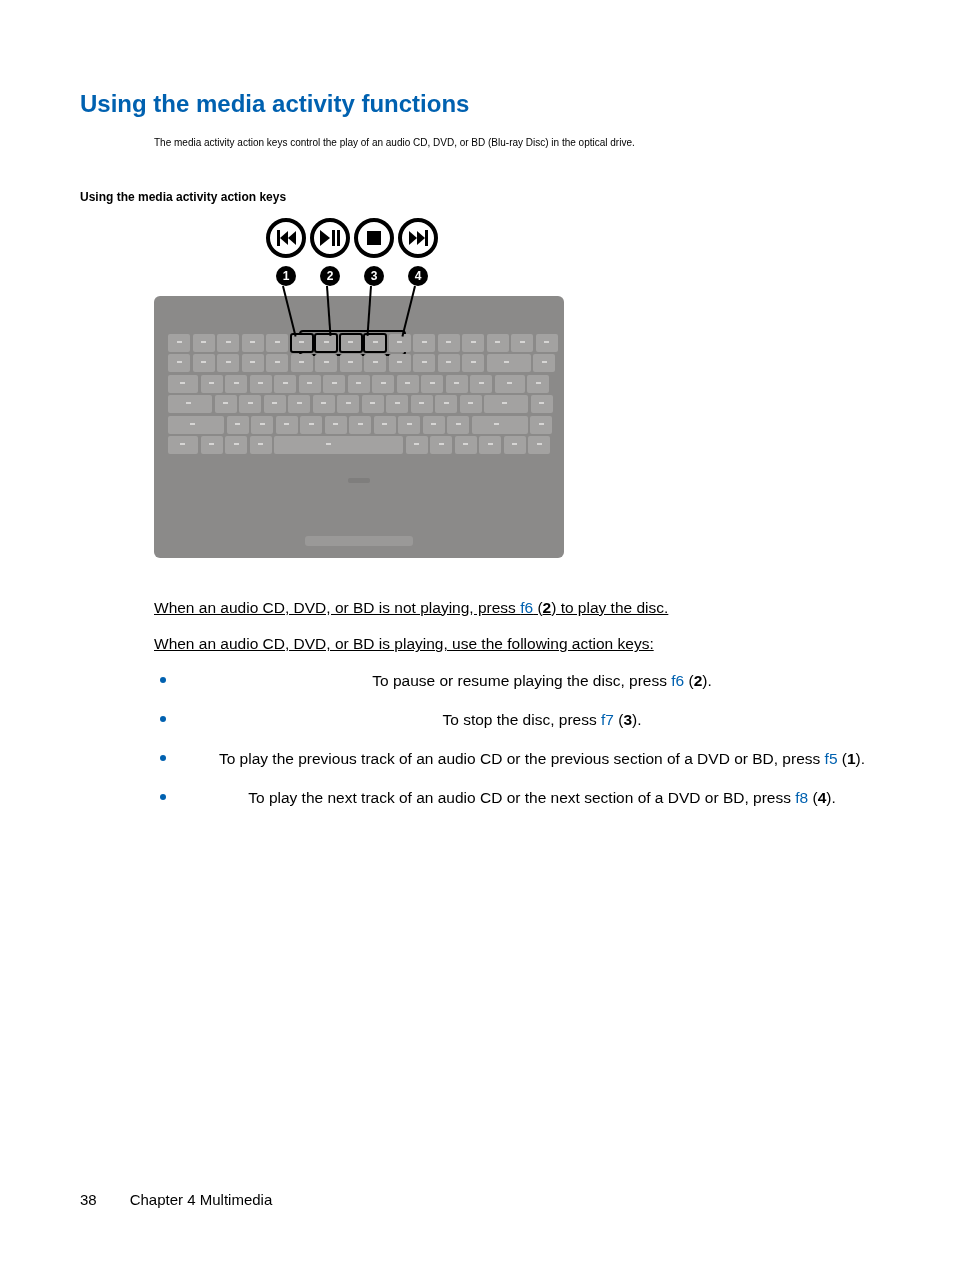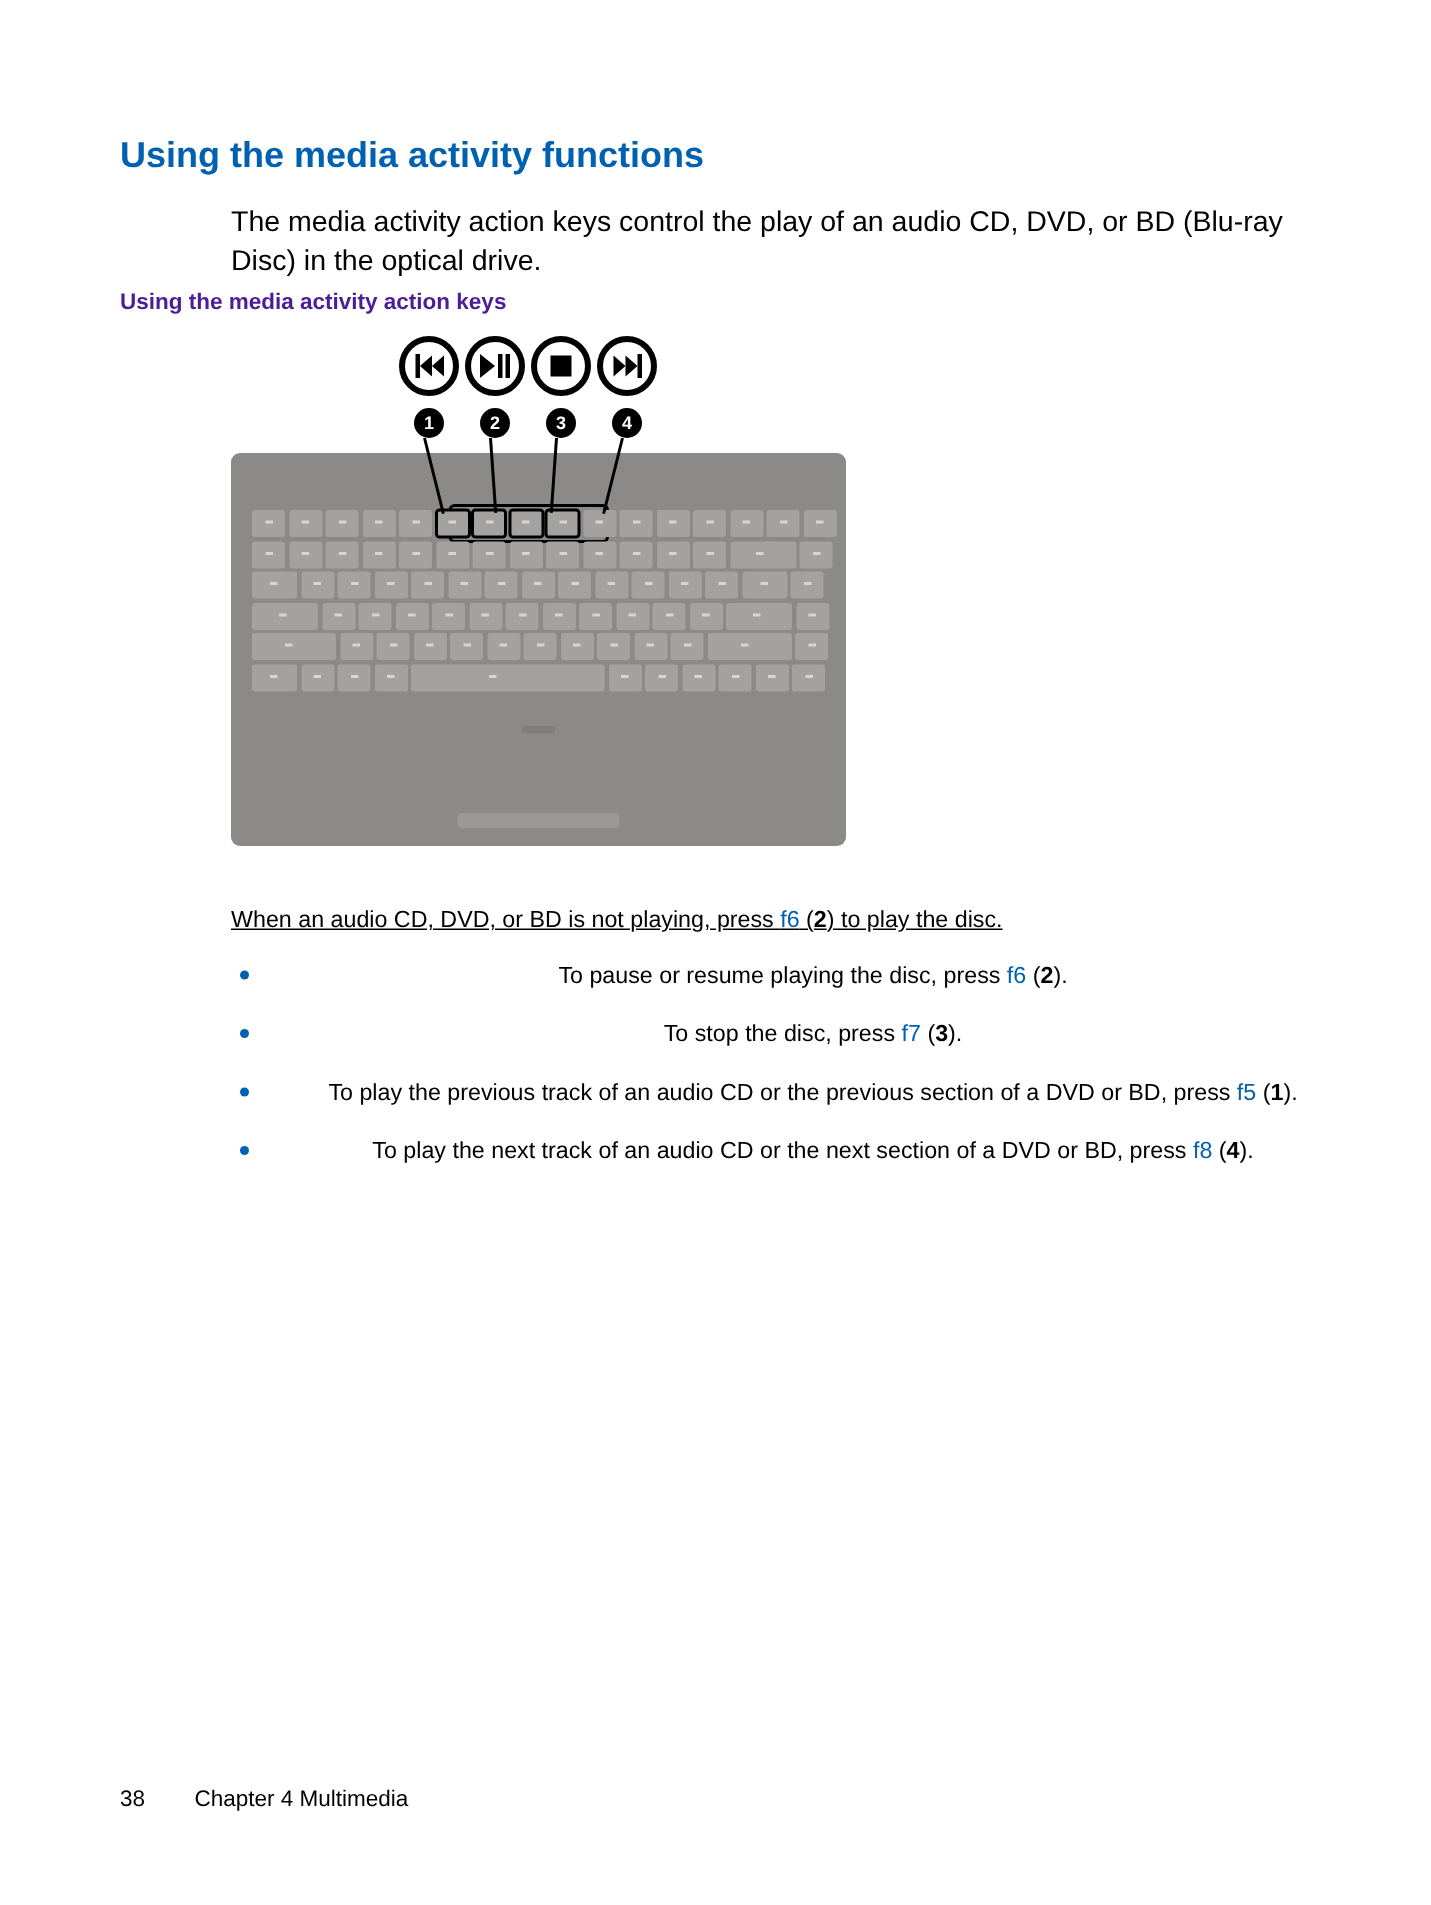--- a/index.html
+++ b/index.html
@@ -1,20 +1,20 @@
 <!DOCTYPE html>
 <html><head>
 <meta charset="utf-8">
 <style>
   * { box-sizing: border-box; margin: 0; padding: 0; }
   html, body { width: 954px; height: 1270px; background: #fff; font-family: Arial, Helvetica, sans-serif; color: #000; }
   .page { position: relative; width: 954px; height: 1270px; padding: 90px 58px 0 80px; }
   h1.title { color: #0061b0; font-size: 24px; font-weight: bold; margin-bottom: 18px; }
-  .intro { margin-left: 74px; font-size: 19px; line-height: 1.35; margin-bottom: 6px; max-width: 740px; }
-  h2.subtitle { color: #4c1d95; font-size: 15px; font-weight: bold; margin-bottom: 14px; }
+  .intro { margin-left: 74px; font-size: 10px; line-height: 1.35; margin-bottom: 40px; max-width: 740px; }
+  h2.subtitle { color: #000000; font-size: 12px; font-weight: bold; margin-bottom: 14px; }
 
   .figure-wrap { margin-left: 74px; margin-bottom: 40px; }
   .figure { position: relative; width: 410px; height: 340px; }
 
   
   .media-icons { position: absolute; top: 0; left: 112px; display: flex; gap: 4px; }
   .media-btn { width: 40px; height: 40px; border: 4px solid #000; border-radius: 50%; display: flex; align-items: center; justify-content: center; background: #fff; }
   .prev-glyph, .next-glyph { display: flex; align-items: center; }
   .prev-glyph .bar, .next-glyph .bar { width: 3px; height: 16px; background: #000; }
   .tri-l { width: 0; height: 0; border-right: 8px solid #000; border-top: 7px solid transparent; border-bottom: 7px solid transparent; }
@@ -227,20 +227,21 @@
         <div class="trackpad"></div>
       </div>
 
     </div>
   </div>
 
   <div class="body-block">
     <p>
       <span>When an audio CD, DVD, or BD is not playing, press </span><span class="kref">f6</span><span> (</span><b>2</b><span>) to play the disc.</span>
     </p>
+    <p>When an audio CD, DVD, or BD is playing, use the following action keys:</p>
 
     <ul class="bullets">
       <li>
         <span>To pause or resume playing the disc, press </span><span class="kref">f6</span><span> (</span><b>2</b><span>).</span>
       </li>
       <li>
         <span>To stop the disc, press </span><span class="kref">f7</span><span> (</span><b>3</b><span>).</span>
       </li>
       <li>
         <span>To play the previous track of an audio CD or the previous section of a DVD or BD, press </span><span class="kref">f5</span><span> (</span><b>1</b><span>).</span>

